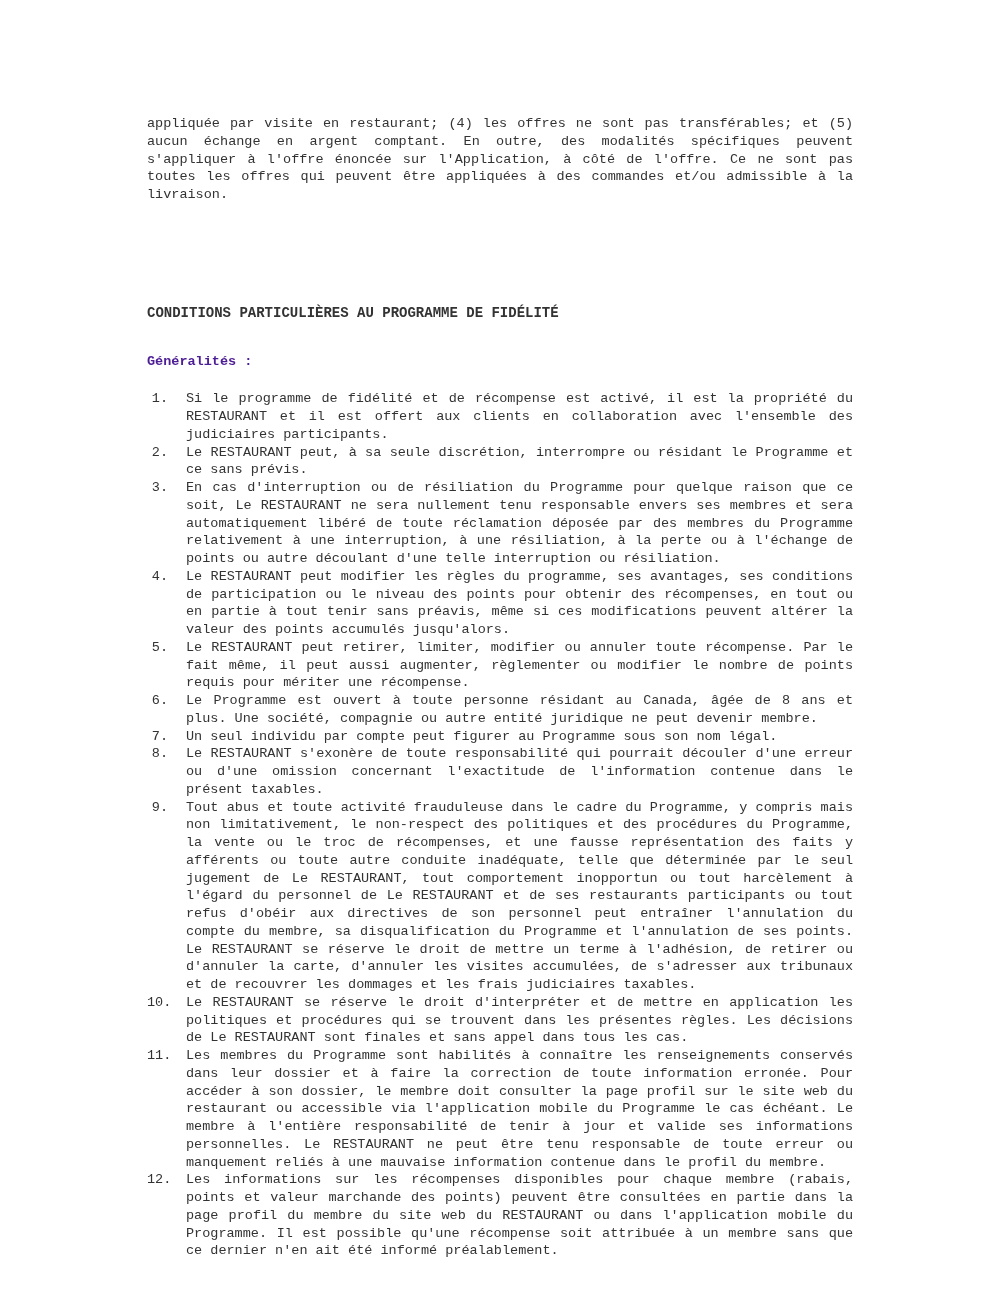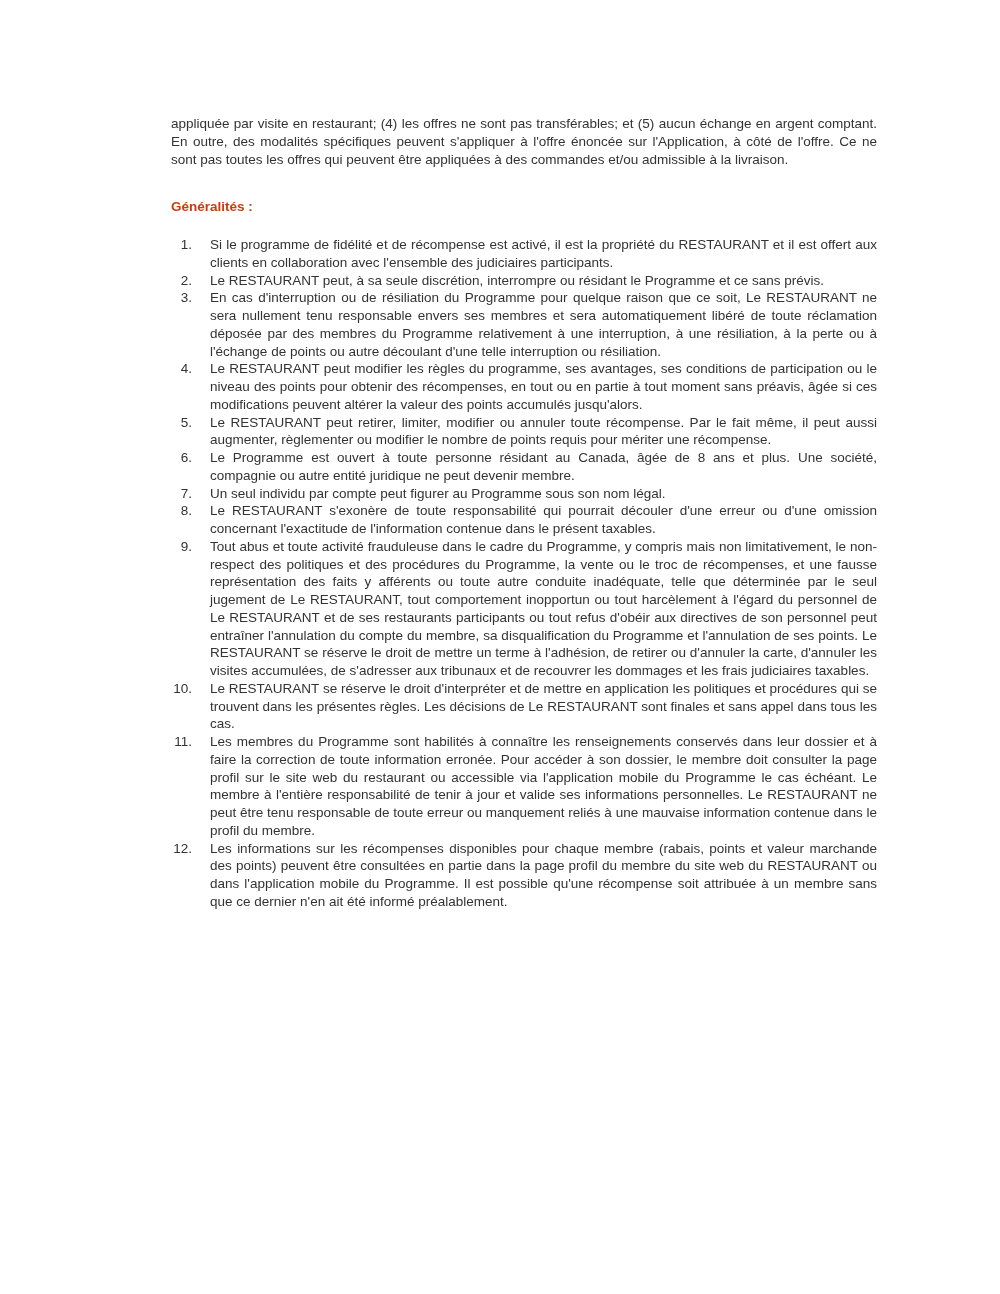--- a/index.html
+++ b/index.html
@@ -6,26 +6,25 @@
     margin: 0;
     padding: 0;
     background: #ffffff;
   }
   .page {
     position: relative;
     width: 924px;
     height: 1294px;
     background: #ffffff;
     overflow: hidden;
-    font-family: Liberation Sans, sans-serif;
+    font-family: Liberation Mono, monospace;
     font-size: 13.5px;
     line-height: 17.75px;
     color: #333333;
     box-sizing: border-box;
-    margin-left: 24px;
   }
   .content {
     position: absolute;
     left: 147px;
     top: 0;
     width: 706px;
   }
   .intro {
     margin: 0;
     margin-top: 115px;
@@ -38,21 +37,21 @@
     font-weight: bold;
     line-height: 17.75px;
     color: #333333;
   }
   .subsection-heading {
     margin: 0;
     margin-top: 30px;
     font-size: 13.5px;
     font-weight: bold;
     line-height: 17.75px;
-    color: #c2410c;
+    color: #4c1d95;
   }
   ol.rules {
     margin: 0;
     margin-top: 20px;
     padding: 0;
     list-style: none;
     counter-reset: rule;
   }
   ol.rules li {
     position: relative;
@@ -72,28 +71,29 @@
   }
 </style>
 </head>
 <body>
 
 <div class="page">
   <div class="content">
 
     <p class="intro">appliquée par visite en restaurant; (4) les offres ne sont pas transférables; et (5) aucun échange en argent comptant. En outre, des modalités spécifiques peuvent s'appliquer à l'offre énoncée sur l'Application, à côté de l'offre. Ce ne sont pas toutes les offres qui peuvent être appliquées à des commandes et/ou admissible à la livraison.</p>
 
+    <h1 class="section-heading">CONDITIONS PARTICULIÈRES AU PROGRAMME DE FIDÉLITÉ</h1>
 
     <h2 class="subsection-heading">Généralités :</h2>
 
     <ol class="rules">
       <li>Si le programme de fidélité et de récompense est activé, il est la propriété du RESTAURANT et il est offert aux clients en collaboration avec l'ensemble des judiciaires participants.</li>
       <li>Le RESTAURANT peut, à sa seule discrétion, interrompre ou résidant le Programme et ce sans prévis.</li>
       <li>En cas d'interruption ou de résiliation du Programme pour quelque raison que ce soit, Le RESTAURANT ne sera nullement tenu responsable envers ses membres et sera automatiquement libéré de toute réclamation déposée par des membres du Programme relativement à une interruption, à une résiliation, à la perte ou à l'échange de points ou autre découlant d'une telle interruption ou résiliation.</li>
-      <li>Le RESTAURANT peut modifier les règles du programme, ses avantages, ses conditions de participation ou le niveau des points pour obtenir des récompenses, en tout ou en partie à tout moment sans préavis, âgée si ces modifications peuvent altérer la valeur des points accumulés jusqu'alors.</li>
+      <li>Le RESTAURANT peut modifier les règles du programme, ses avantages, ses conditions de participation ou le niveau des points pour obtenir des récompenses, en tout ou en partie à tout tenir sans préavis, même si ces modifications peuvent altérer la valeur des points accumulés jusqu'alors.</li>
       <li>Le RESTAURANT peut retirer, limiter, modifier ou annuler toute récompense. Par le fait même, il peut aussi augmenter, règlementer ou modifier le nombre de points requis pour mériter une récompense.</li>
       <li>Le Programme est ouvert à toute personne résidant au Canada, âgée de 8 ans et plus. Une société, compagnie ou autre entité juridique ne peut devenir membre.</li>
       <li>Un seul individu par compte peut figurer au Programme sous son nom légal.</li>
       <li>Le RESTAURANT s'exonère de toute responsabilité qui pourrait découler d'une erreur ou d'une omission concernant l'exactitude de l'information contenue dans le présent taxables.</li>
       <li>Tout abus et toute activité frauduleuse dans le cadre du Programme, y compris mais non limitativement, le non-respect des politiques et des procédures du Programme, la vente ou le troc de récompenses, et une fausse représentation des faits y afférents ou toute autre conduite inadéquate, telle que déterminée par le seul jugement de Le RESTAURANT, tout comportement inopportun ou tout harcèlement à l'égard du personnel de Le RESTAURANT et de ses restaurants participants ou tout refus d'obéir aux directives de son personnel peut entraîner l'annulation du compte du membre, sa disqualification du Programme et l'annulation de ses points. Le RESTAURANT se réserve le droit de mettre un terme à l'adhésion, de retirer ou d'annuler la carte, d'annuler les visites accumulées, de s'adresser aux tribunaux et de recouvrer les dommages et les frais judiciaires taxables.</li>
       <li>Le RESTAURANT se réserve le droit d'interpréter et de mettre en application les politiques et procédures qui se trouvent dans les présentes règles. Les décisions de Le RESTAURANT sont finales et sans appel dans tous les cas.</li>
       <li>Les membres du Programme sont habilités à connaître les renseignements conservés dans leur dossier et à faire la correction de toute information erronée. Pour accéder à son dossier, le membre doit consulter la page profil sur le site web du restaurant ou accessible via l'application mobile du Programme le cas échéant. Le membre à l'entière responsabilité de tenir à jour et valide ses informations personnelles. Le RESTAURANT ne peut être tenu responsable de toute erreur ou manquement reliés à une mauvaise information contenue dans le profil du membre.</li>
       <li>Les informations sur les récompenses disponibles pour chaque membre (rabais, points et valeur marchande des points) peuvent être consultées en partie dans la page profil du membre du site web du RESTAURANT ou dans l'application mobile du Programme. Il est possible qu'une récompense soit attribuée à un membre sans que ce dernier n'en ait été informé préalablement.</li>
     </ol>
 

